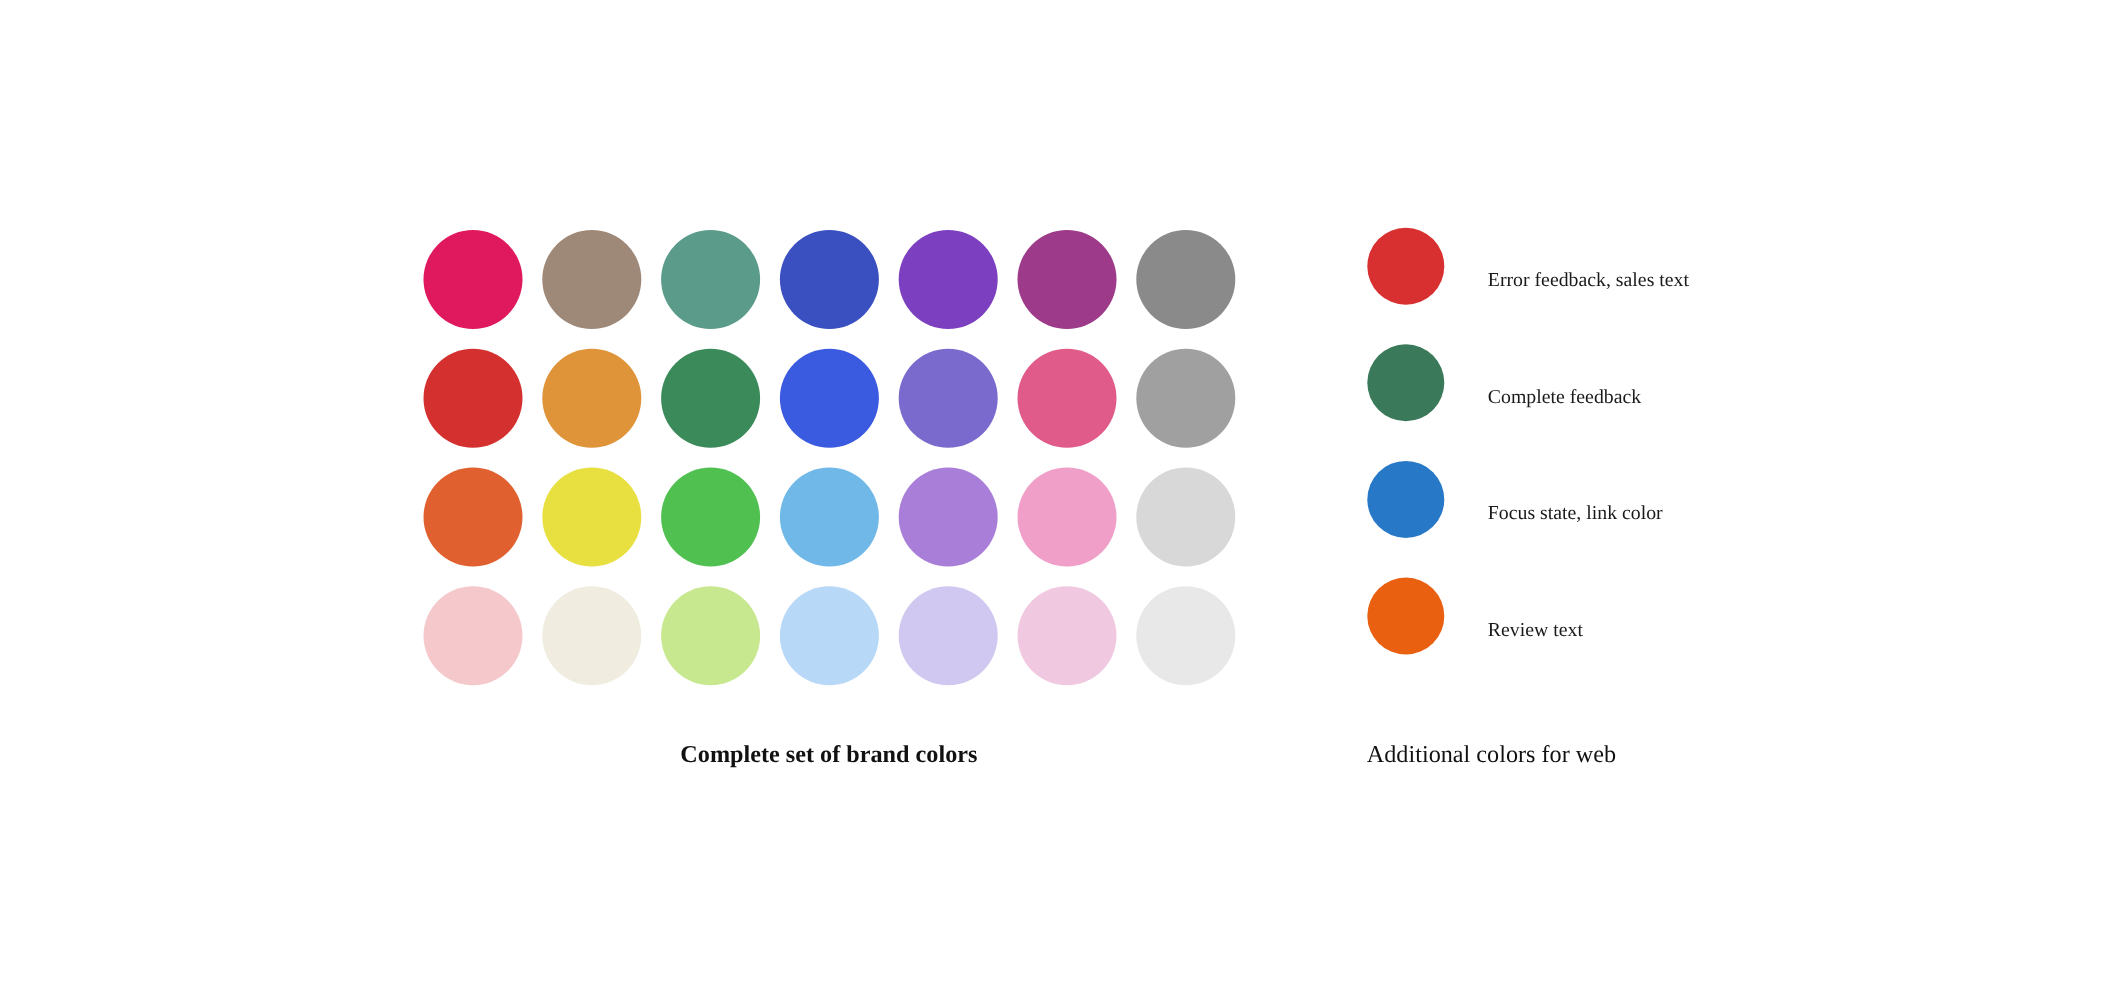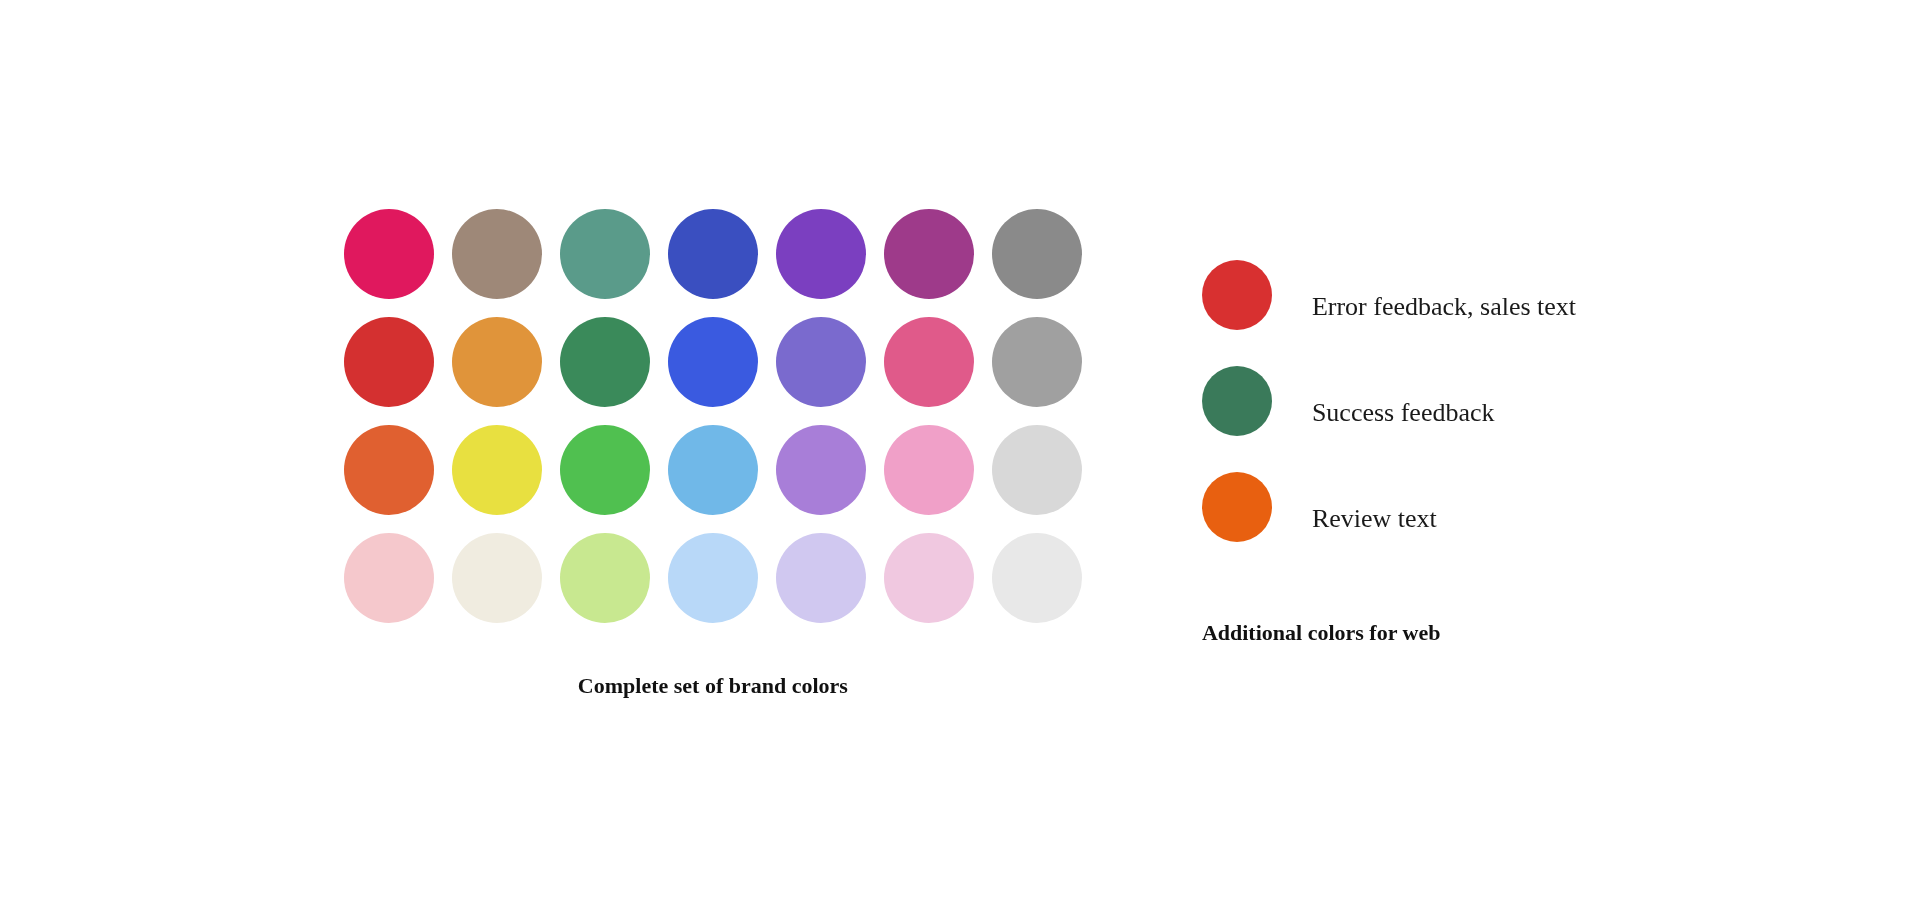--- a/index.html
+++ b/index.html
@@ -48,41 +48,41 @@
     .grid-label {
       font-size: 22px;
       font-weight: bold;
       color: #111111;
       margin-top: 30px;
       text-align: center;
     }
 
     .right-title {
       font-size: 22px;
-      font-weight: bold;
+      font-weight: normal;
       color: #111111;
       margin-bottom: 20px;
     }
 
     .legend-item {
       display: flex;
       align-items: center;
       gap: 40px;
       padding: 18px 0;
     }
 
     .legend-circle {
       width: 70px;
       height: 70px;
       border-radius: 50%;
       flex-shrink: 0;
     }
 
     .legend-label {
-      font-size: 26px;
+      font-size: 18px;
       color: #1a1a1a;
       font-family: Georgia, serif;
       margin-top: 24px;
     }
   </style>
 </head>
 <body>
 
 <div class="main-container">
 
@@ -121,21 +121,25 @@
   </div>
 
   <div style="display:flex;flex-direction:column;justify-content:center;">
     <div id="legend-items">
     <div class="legend-item">
           <div class="legend-circle" style="background-color: rgb(216, 48, 48);"></div>
           <span class="legend-label">Error feedback, sales text</span>
         </div>
         <div class="legend-item">
           <div class="legend-circle" style="background-color: rgb(58, 122, 90);"></div>
-          <span class="legend-label">Success feedback</span>
+          <span class="legend-label">Complete feedback</span>
+        </div>
+        <div class="legend-item">
+          <div class="legend-circle" style="background-color: rgb(40, 120, 200);"></div>
+          <span class="legend-label">Focus state, link color</span>
         </div>
         <div class="legend-item">
           <div class="legend-circle" style="background-color: rgb(232, 96, 16);"></div>
           <span class="legend-label">Review text</span>
         </div>
       </div>
     <div class="right-title" style="margin-top:60px;">Additional colors for web</div>
   </div>
 </div>
 

